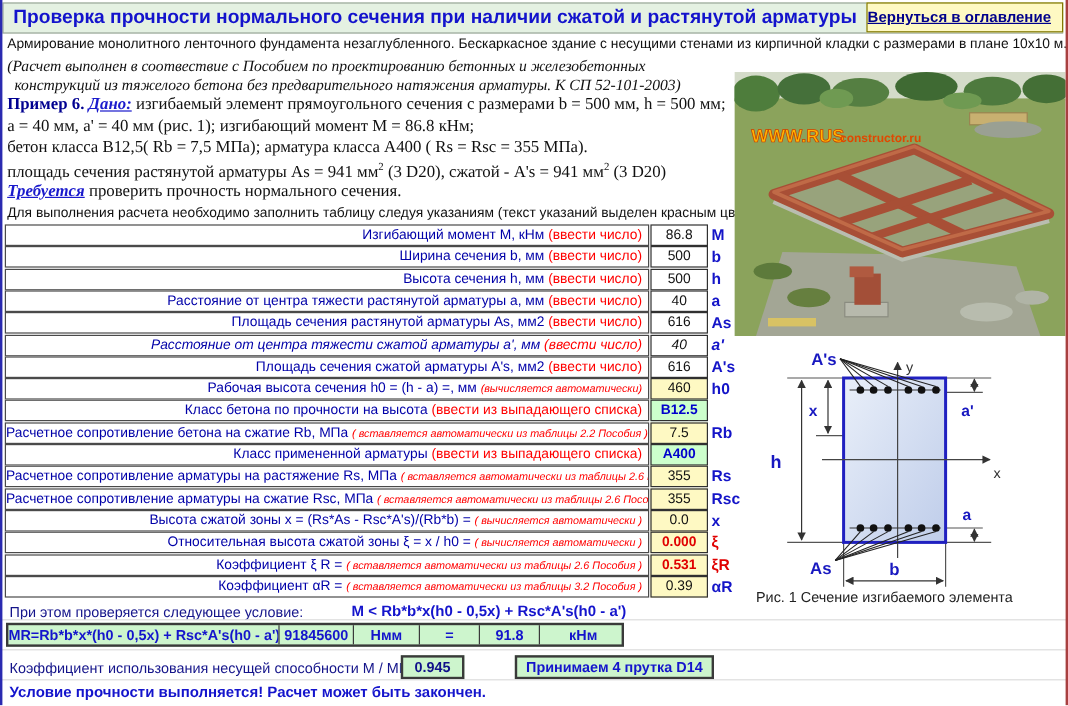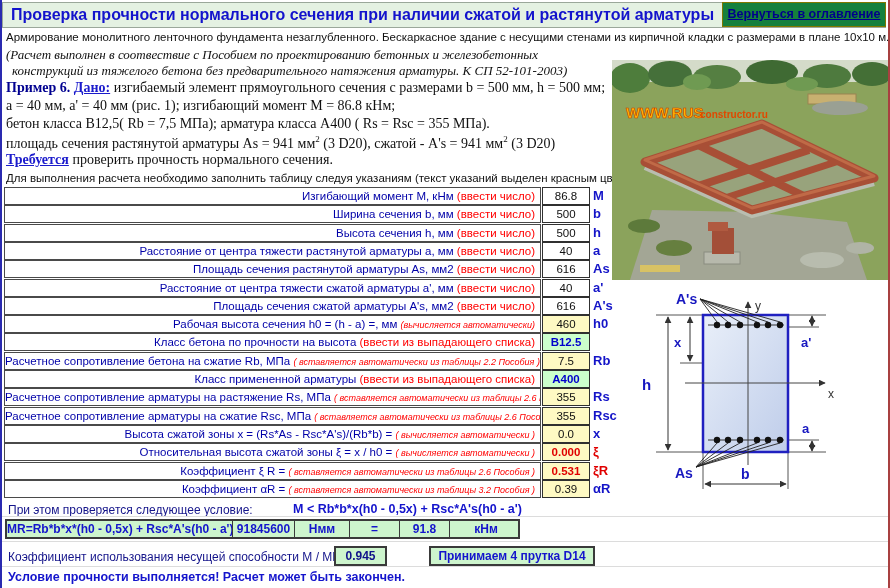--- a/index.html
+++ b/index.html
@@ -6,31 +6,31 @@
   #stage{position:relative;width:890px;height:588px;background:#ffffff;overflow:hidden;
          font-family:"Liberation Sans",sans-serif;}
   .edge-left{position:absolute;left:0;top:0;width:2px;height:588px;background:#2a2ab0;}
   .edge-right{position:absolute;right:0;top:0;width:2px;height:588px;background:#a84040;}
   .gridline{position:absolute;left:0;width:890px;height:1px;background:#dcdcdc;}
 
   
   .titlebar{position:absolute;left:2px;top:2px;width:884px;height:26px;background:#e4f1e2;
             border:1px solid #9aa79a;box-sizing:border-box;}
   .titlebar .ttl{position:absolute;left:8px;top:3px;font-size:16px;font-weight:bold;color:#1313cc;}
-  .backbtn{position:absolute;left:722px;top:2px;width:164px;height:25px;background:#15803d;
-           border:1px solid #807800;box-sizing:border-box;text-align:center;line-height:23px;
+  .backbtn{position:absolute;left:722px;top:2px;width:164px;height:25px;background:#fef9c3;
+           border:1px solid #807800;box-sizing:border-box;text-align:left;line-height:23px;
            font-size:12.5px;font-weight:bold;color:#00008b;text-decoration:underline;cursor:pointer;}
 
   .t-plain{position:absolute;left:6px;color:#101010;font-size:11.5px;white-space:nowrap;}
   .t-serif-i{position:absolute;left:6px;color:#101010;font-size:13px;font-style:italic;
              font-family:"Liberation Serif",serif;white-space:nowrap;}
   .t-given{position:absolute;left:6px;color:#101010;font-size:14px;
            font-family:"Liberation Serif",serif;white-space:nowrap;}
   .kw-bold{color:#000090;font-weight:bold;}
-  .kw-link{color:#1a1acc;font-weight:bold;text-decoration:underline;}
+  .kw-link{color:#1a1acc;font-weight:bold;font-style:italic;text-decoration:underline;}
 
   
   #calc-table{position:absolute;left:0;top:187px;width:660px;height:313px;}
   .row{position:absolute;left:0;width:660px;height:19px;}
   .lbl{position:absolute;left:4px;top:0;width:537px;height:18px;border:1px solid #4a4a4a;
        box-sizing:border-box;text-align:right;padding-right:5px;font-size:11.5px;line-height:16px;
        color:#0000a8;white-space:nowrap;overflow:hidden;background:#fff;}
   .lbl .lbl-note{color:#ff0000;}
   .lbl .lbl-note.auto{font-style:italic;font-size:9px;}
   .val{position:absolute;left:542px;top:0;width:48px;height:18px;border:1px solid #303030;
@@ -114,21 +114,21 @@
       <div class="row" style="top: 54.9px;">
       <div class="lbl"><span class="lbl-main">Расстояние от центра тяжести растянутой арматуры а, мм </span><span class="lbl-note input">(ввести число)</span></div>
       <div class="val input">40</div>
       <div class="sym">a</div>
     </div>
       <div class="row" style="top: 73.2px;">
       <div class="lbl"><span class="lbl-main">Площадь сечения растянутой арматуры As, мм2 </span><span class="lbl-note input">(ввести число)</span></div>
       <div class="val input">616</div>
       <div class="sym">As</div>
     </div>
-      <div class="row" style="top: 91.5px;">
+      <div class="row" style="top: 91.5px; font-style: italic;">
       <div class="lbl"><span class="lbl-main">Расстояние от центра тяжести сжатой арматуры а', мм </span><span class="lbl-note input">(ввести число)</span></div>
       <div class="val input">40</div>
       <div class="sym">a'</div>
     </div>
       <div class="row" style="top: 109.8px;">
       <div class="lbl"><span class="lbl-main">Площадь сечения сжатой арматуры A's, мм2 </span><span class="lbl-note input">(ввести число)</span></div>
       <div class="val input">616</div>
       <div class="sym">A's</div>
     </div>
       <div class="row" style="top: 128.1px;">
@@ -316,20 +316,21 @@
         <text x="64" y="19" font-size="14">A's</text>
         <text x="63" y="193" font-size="14">As</text>
         <text x="30" y="105" font-size="15">h</text>
         <text x="62" y="62" font-size="13">x</text>
         <text x="189" y="62" font-size="13">a'</text>
         <text x="190" y="148" font-size="13">a</text>
         <text x="129" y="194" font-size="14">b</text>
       </g>
     </svg>
   </div>
+  <div class="fig-caption">Рис. 1 Сечение изгибаемого элемента</div>
 
   <div class="gridline" style="top:516px;"></div>
   <div class="gridline" style="top:541px;"></div>
   <div class="gridline" style="top:566px;"></div>
 
   <div class="edge-left"></div>
   <div class="edge-right"></div>
 </div>
 
 </body></html>

